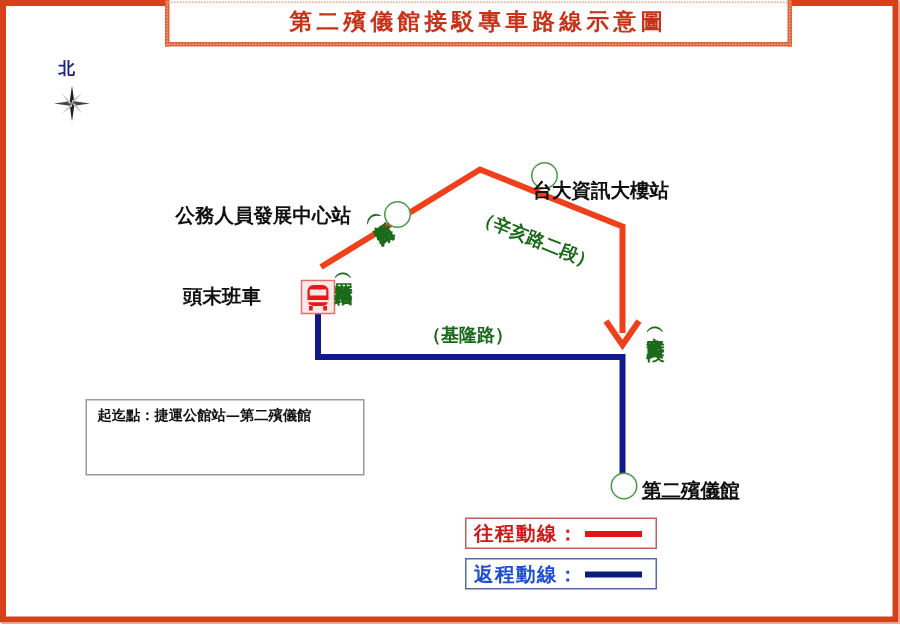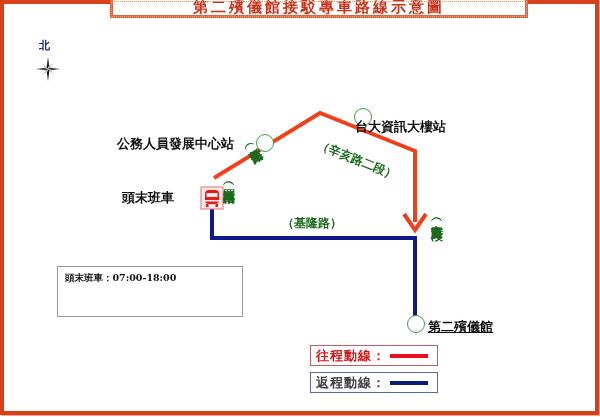--- a/index.html
+++ b/index.html
@@ -4,21 +4,21 @@
 <style>
   * { box-sizing: border-box; margin: 0; padding: 0; }
   html, body { width: 600px; height: 417px; background: #ffffff; overflow: hidden; }
   body { position: relative; font-family: "DejaVu Serif", "Liberation Serif", serif; }
   .frame {
     position: absolute; left: 0; top: 0; width: 599px; height: 415px;
     border: 4px solid #d8401a; border-top-width: 4px;
     box-shadow: 1px 1px 0 #f2a78f;
   }
   .title-box {
-    position: absolute; left: 110px; top: 0; width: 418px; height: 18px;
+    position: absolute; left: 110px; top: 0; width: 418px; height: 31px;
     border: 3px solid #e0643e; border-top: none;
     background: #ffffff;
     display: flex; align-items: center; justify-content: center;
     outline: 1px dotted #f0a080; outline-offset: -2px;
   }
   .title-box span {
     color: #c8321a; font-size: 15px; font-weight: bold; letter-spacing: 3px;
   }
   .north-label {
     position: absolute; left: 39px; top: 38px; font-size: 11px; font-weight: bold; color: #1a237e;
@@ -89,23 +89,23 @@
 <div class="lbl" style="left:122px; top:189px;">頭末班車</div>
 <div class="lbl" style="left:428px; top:318px;text-decoration:underline;">第二殯儀館</div>
 
 <div class="road vert" style="left:258px; top:135px; transform: rotate(-33deg); transform-origin: center; height: 70px;">（新生南路）</div>
 <div class="road" style="left:318px; top:136px; transform: rotate(22deg); transform-origin: left center;">（辛亥路二段）</div>
 <div class="road vert" style="left:222px; top:178px;">（羅斯福路）</div>
 <div class="road" style="left:282px; top:215px;text-align:center;">（基隆路）</div>
 <div class="road vert" style="left:430px; top:214px;">（辛亥路三段）</div>
 
 <div class="info-box">
-  <div>頭末班車：07:00-18:00</div>
+  <div>起迄點：捷運公館站—第二殯儀館</div>
 </div>
 
 <div class="legend" style="top:345px; border:1px solid #c06060;">
   <span style="color:#d01818;">往程動線：</span>
   <div class="swatch" style="background:#e8101a;"></div>
 </div>
 <div class="legend" style="top:372px; border:1px solid #5a6aa0;">
-  <span style="color:#404040;">返程動線：</span>
+  <span style="color:#1d4ed8;">返程動線：</span>
   <div class="swatch" style="background:#0a1e78;"></div>
 </div>
 
 </body></html>

